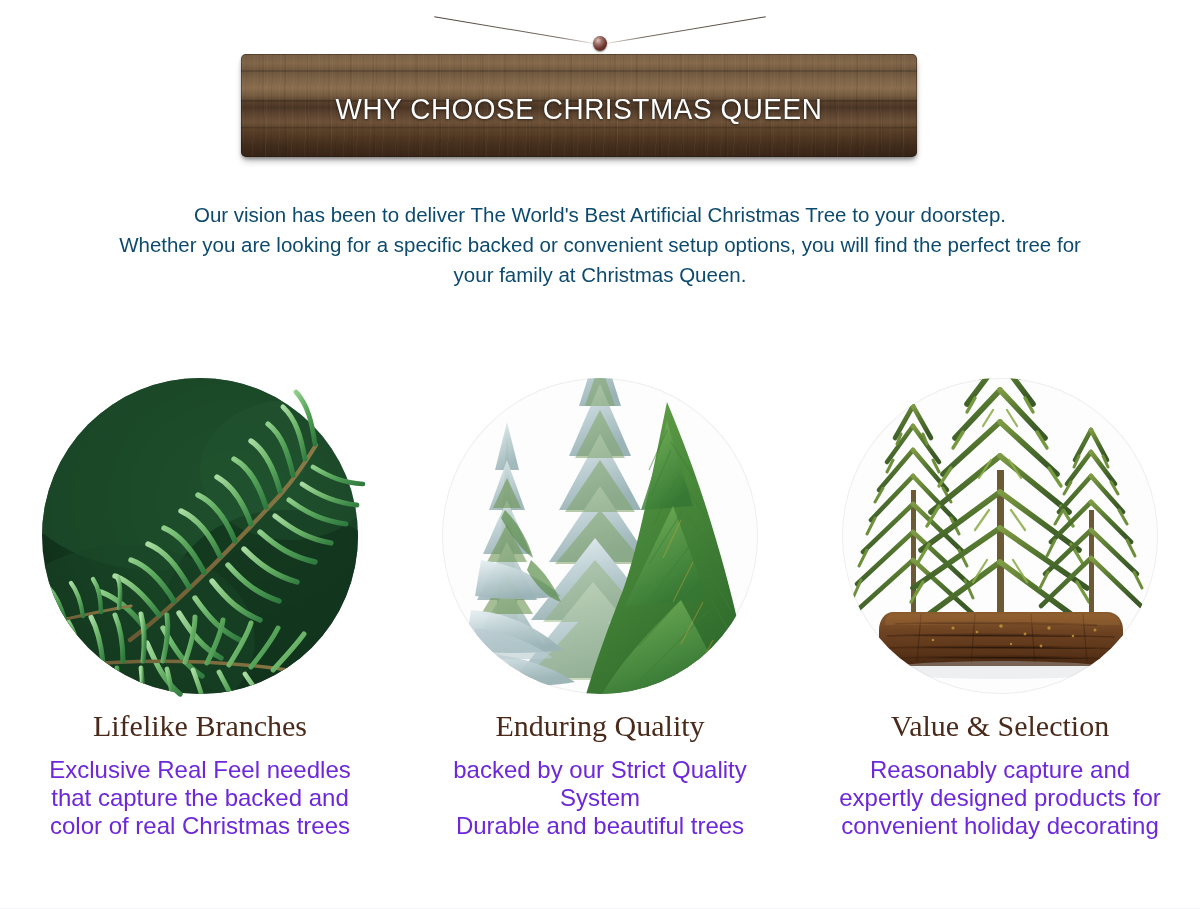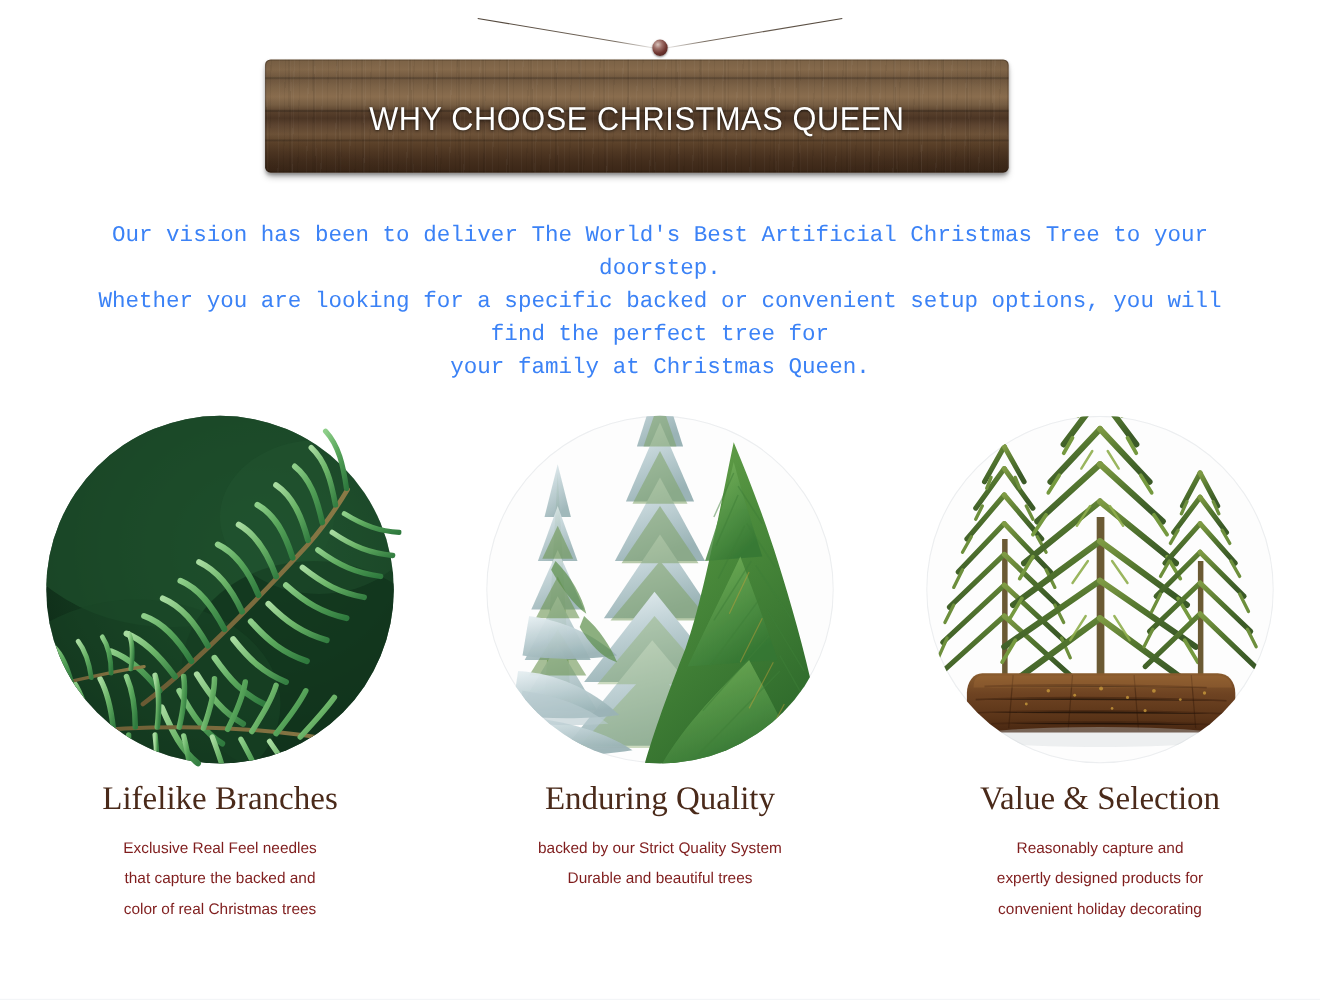--- a/index.html
+++ b/index.html
@@ -154,24 +154,24 @@
   }
 
   
   .intro {
     position: absolute;
     left: 50%;
     top: 200px;
     transform: translateX(-50%);
     width: 1070px;
     text-align: center;
-    color: #3b82f6;
+    color: #0c4a6e;
     font-size: 20.5px;
     line-height: 30px;
-    font-family: Liberation Mono, monospace;
+    font-family: Liberation Sans, sans-serif;
     transform-origin: center top;
   }
   .intro span { display: block; }
 
   
   .cols {
     position: absolute;
     left: 0;
     top: 310px;
     width: 1200px;
@@ -217,23 +217,23 @@
   .cap-title {
     font-family: "Liberation Serif", serif;
     font-size: 30px;
     color: #4a2a1a;
     line-height: 40px;
     margin: 0 0 10px 0;
     font-weight: 400;
   }
   .cap-body {
     font-family: "Liberation Sans", sans-serif;
-    font-size: 14px;
+    font-size: 24px;
     line-height: 28px;
-    color: #7f1d1d;
+    color: #6d28d9;
   }
   .cap-body span { display: block; }
 
   
   .art {
     position: absolute;
     left: 50%;
     transform: translateX(-50%);
     top: 0;
     width: 330px;

